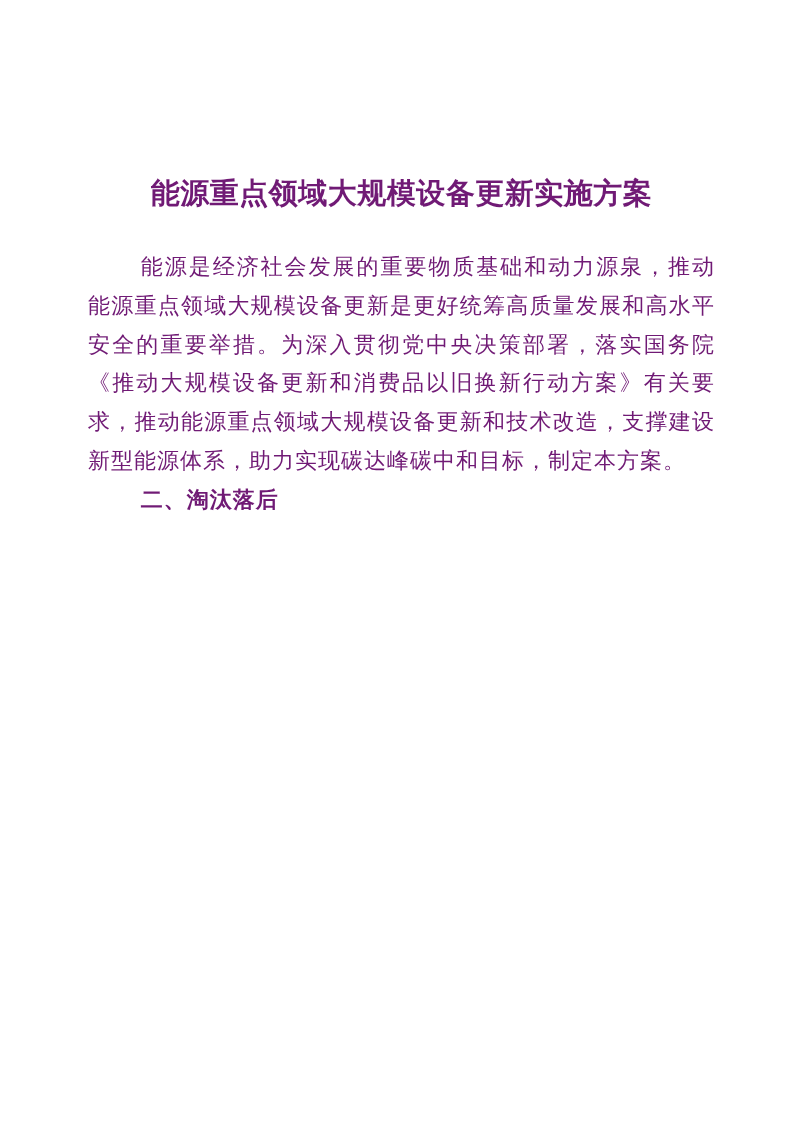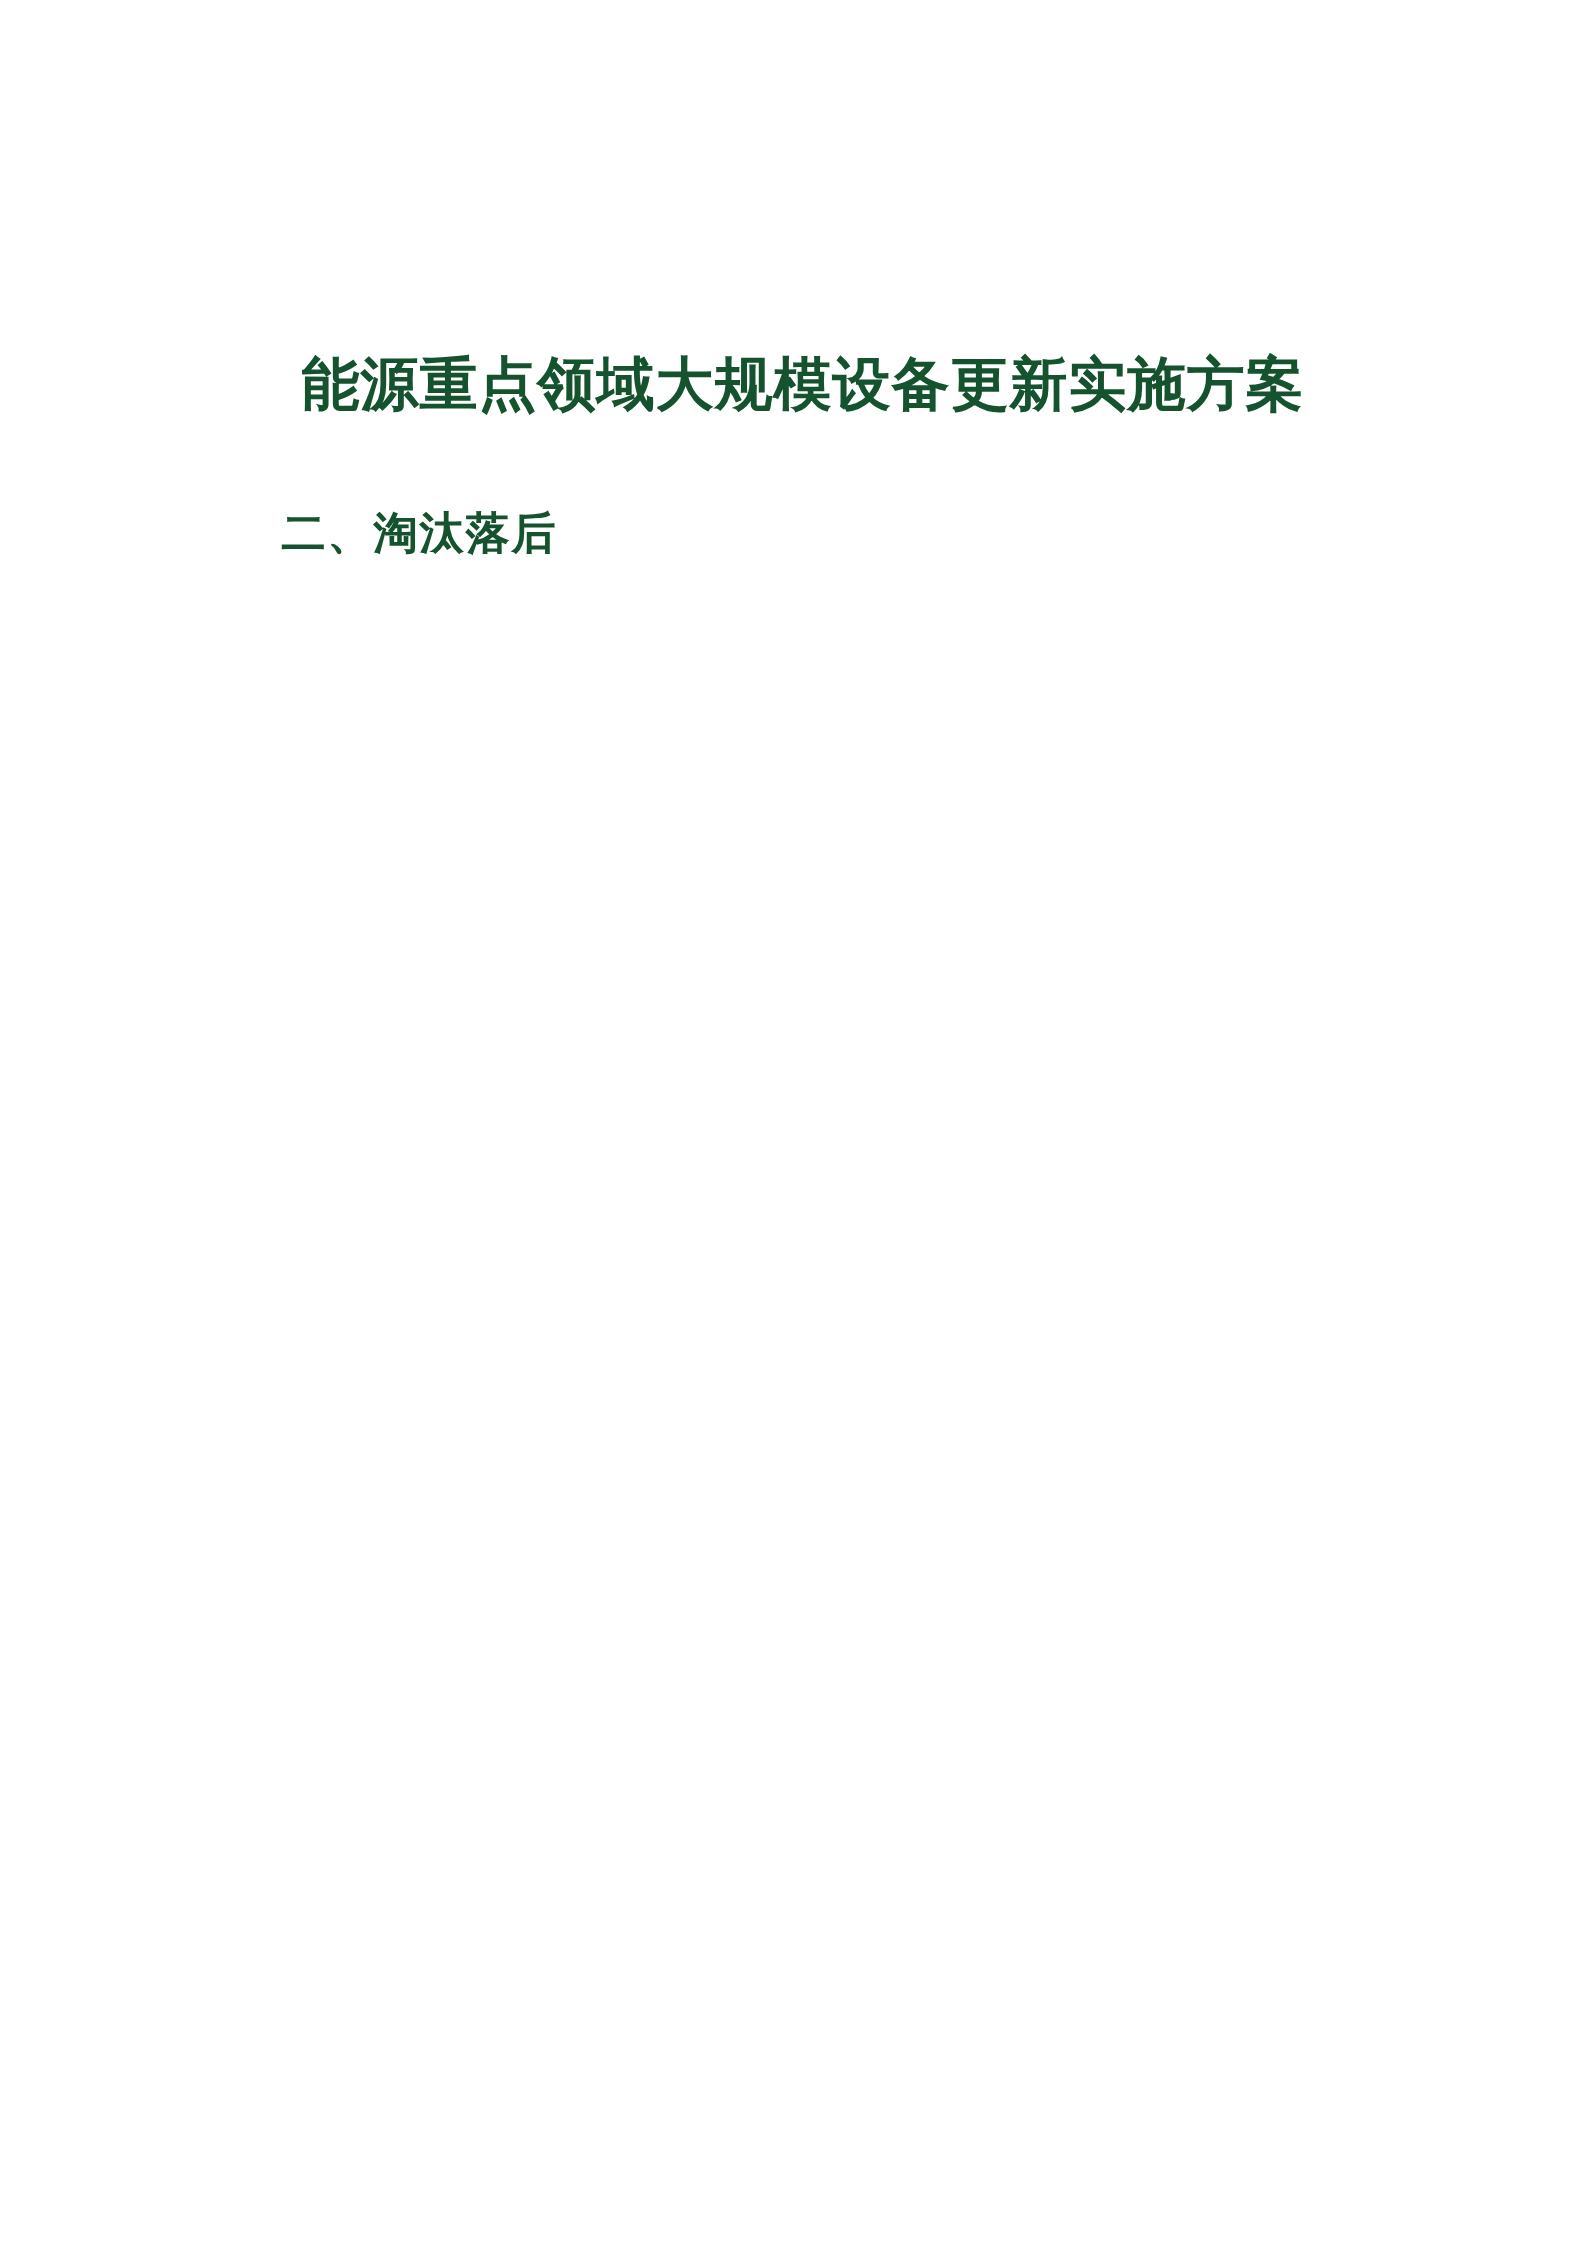--- a/index.html
+++ b/index.html
@@ -9,21 +9,21 @@
     background: #ffffff;
   }
   .page {
     position: relative;
     width: 794px;
     height: 1123px;
     margin: 0 auto;
     background: #ffffff;
     box-sizing: border-box;
     padding: 172px 79px 40px 88px;
-    color: #14532d;
+    color: #701a75;
     font-family: "Liberation Serif", serif;
     overflow: hidden;
   }
   .doc-title {
     margin: 0 0 34px 0;
     font-size: 29px;
     line-height: 42px;
     font-weight: bold;
     text-align: center;
     letter-spacing: 0.5px;
@@ -48,18 +48,19 @@
     text-align: left;
     font-family: "Liberation Sans", sans-serif;
   }
 </style>
 </head>
 <body>
 
 <div class="page">
   <h1 class="doc-title">能源重点领域大规模设备更新实施方案</h1>
 
+  <p class="para">能源是经济社会发展的重要物质基础和动力源泉，推动能源重点领域大规模设备更新是更好统筹高质量发展和高水平安全的重要举措。为深入贯彻党中央决策部署，落实国务院《推动大规模设备更新和消费品以旧换新行动方案》有关要求，推动能源重点领域大规模设备更新和技术改造，支撑建设新型能源体系，助力实现碳达峰碳中和目标，制定本方案。</p>
 
 
 
 
   <h2 class="heading">二、淘汰落后</h2>
 </div>
 
 </body></html>

